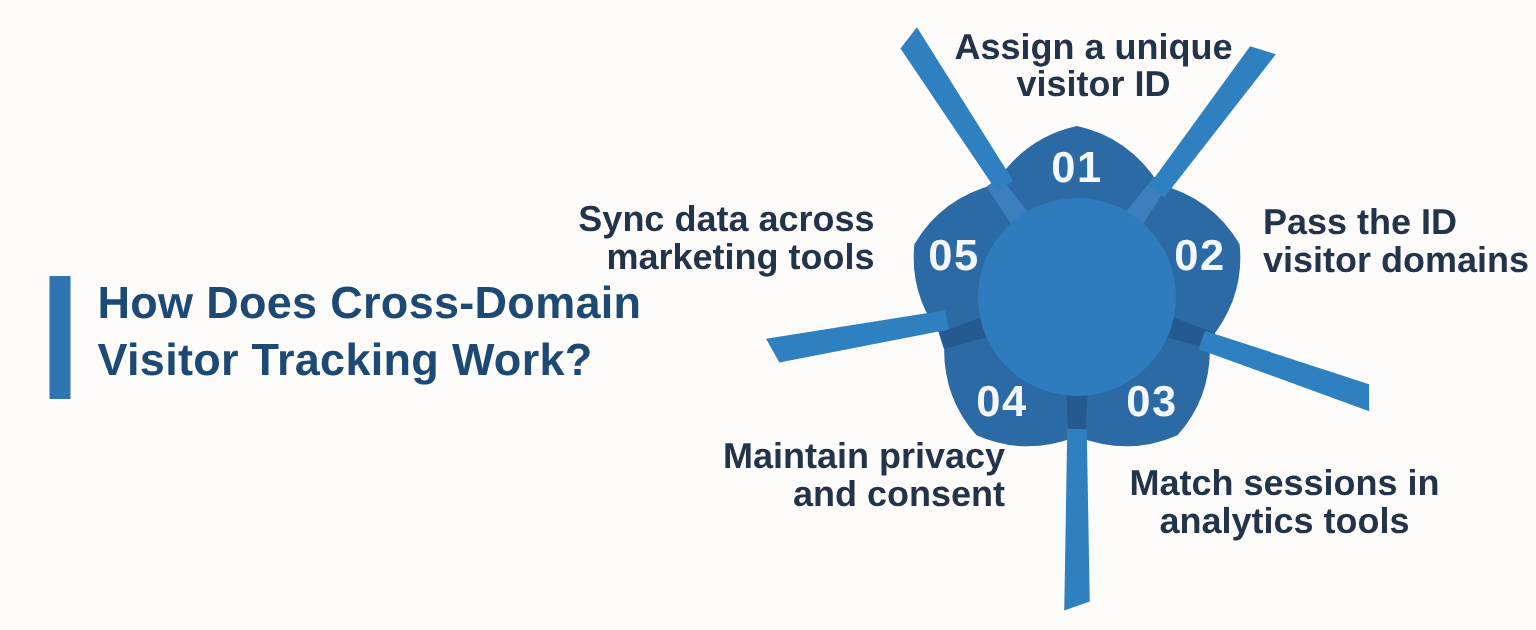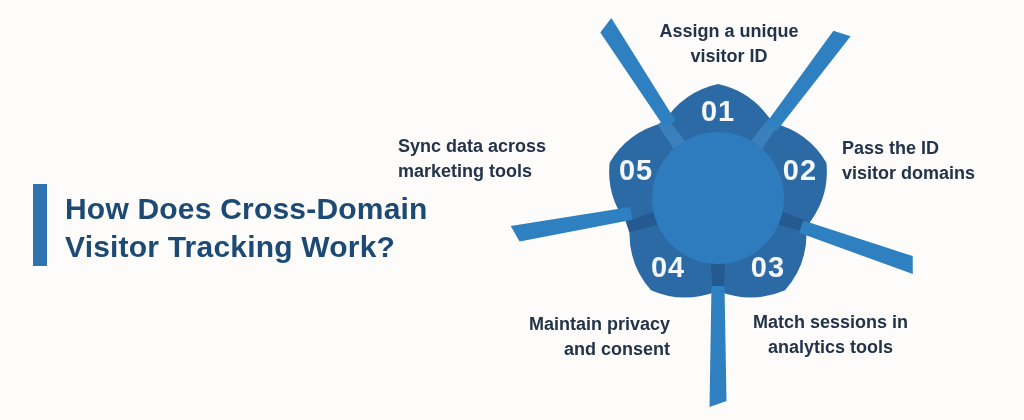--- a/index.html
+++ b/index.html
@@ -12,21 +12,21 @@
     position: relative;
     overflow: hidden;
     background: #fdfcfa;
     font-family: "Liberation Sans", sans-serif;
   }
   .title-wrap {
     position: absolute;
     left: 33px;
     top: 184px;
     display: flex;
-    align-items: flex-end;
+    align-items: flex-start;
   }
   .accent-bar {
     width: 14px;
     height: 82px;
     background: #2f74b1;
     margin-right: 18px;
     flex: none;
   }
   .page-title {
     margin: 0;
@@ -39,31 +39,31 @@
   }
   .diagram-svg {
     position: absolute;
     left: 0;
     top: 0;
     width: 1024px;
     height: 420px;
   }
   .step-label {
     position: absolute;
-    font-size: 18px;
+    font-size: 24px;
     line-height: 25px;
     font-weight: 700;
     color: #22334a;
     white-space: pre-line;
   }
   .label-1 { left: 609px; top: 19px;  width: 240px; text-align: center; }
   .label-2 { left: 842px; top: 136px; text-align: left; }
   .label-3 { left: 753px; top: 310px; text-align: center; }
-  .label-4 { left: 468px; top: 312px; width: 202px; text-align: right; }
-  .label-5 { left: 398px; top: 134px; width: 202px; }
+  .label-4 { left: 468px; top: 292px; width: 202px; text-align: right; }
+  .label-5 { left: 381px; top: 134px; width: 202px; text-align: right; }
   .num {
     font-family: "Liberation Sans", sans-serif;
     font-size: 29px;
     font-weight: 700;
     letter-spacing: 1px;
   }
 </style>
 </head>
 <body>
 

